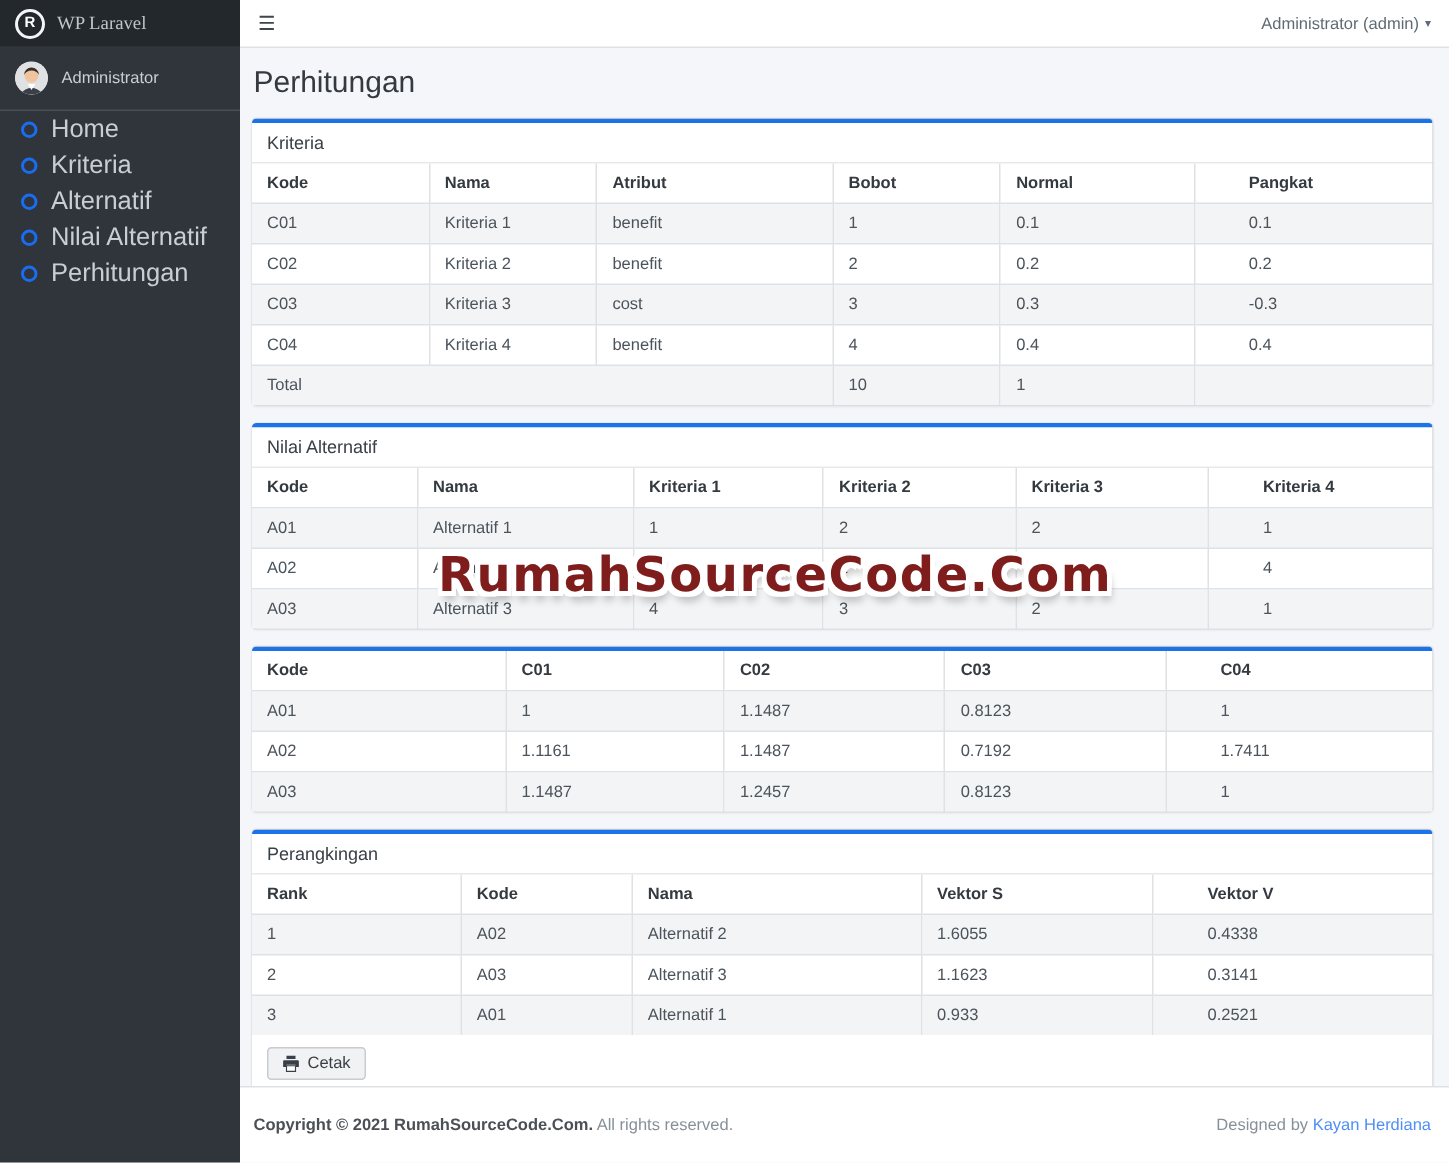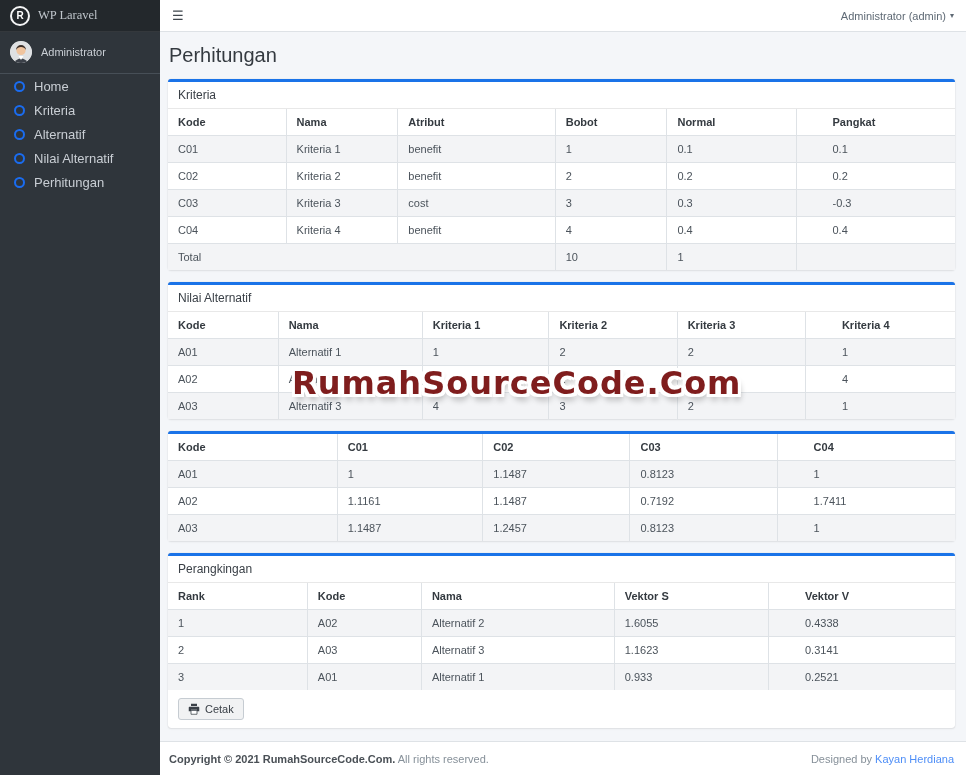--- a/index.html
+++ b/index.html
@@ -17,21 +17,21 @@
   .brand-title { color:#bfc5cb; font-size:12.5px;font-family:Liberation Serif, serif; }
   .user-panel { display:flex; align-items:center; padding:9px 10px 10px 10px;
     border-bottom:1px solid #474f57; cursor:pointer; margin-bottom:0; }
   .avatar { width:22px; height:22px; border-radius:50%; overflow:hidden; margin-right:9px;
     flex:0 0 auto; background:#d8dadc; }
   .user-name { color:#c9ced4; font-size:11px; }
   .nav-item { display:flex; align-items:center; height:24px; padding:0 10px 0 14px;
     cursor:pointer; }
   .nav-icon { width:11px; height:11px; border:2px solid #1a6cf0; border-radius:50%;
     margin-right:9px; flex:0 0 auto; }
-  .nav-label { color:#c9ced4; font-size:13px; white-space:nowrap; }
+  .nav-label { color:#c9ced4; font-size:17px; white-space:nowrap; }
 
   
   .topbar { position:absolute; left:160px; top:0; right:0; height:32px; background:#fff;
     border-bottom:1px solid #dee2e6; display:flex; align-items:center;
     justify-content:space-between; padding:0 12px; z-index:15; }
   .hamburger { font-size:13px; color:#3f464d; cursor:pointer; line-height:1; }
   .user-menu { font-size:11px; color:#5f6a75; cursor:pointer; display:flex;
     align-items:center; gap:4px; }
   .caret { font-size:8px; color:#5f6a75; }
 
@@ -78,21 +78,21 @@
 
   
   .watermark { position:absolute; left:132px; top:332px; z-index:10;
     font-family:"DejaVu Sans", sans-serif; font-weight:bold; font-size:32px;
     letter-spacing:1px; color:#7f1d1d; pointer-events:none; white-space:nowrap;
     text-shadow:-3px -3px 0 #fff, 3px -3px 0 #fff, -3px 3px 0 #fff, 3px 3px 0 #fff,
       0 -3px 0 #fff, 0 3px 0 #fff, -3px 0 0 #fff, 3px 0 0 #fff,
       2px 6px 6px rgba(0,0,0,.3); }
 
   
-  .footer { position:absolute; left:160px; right:0; bottom:0; height:34px; background:#fff;
+  .footer { position:absolute; left:160px; right:0; bottom:0; height:51px; background:#fff;
     border-top:1px solid #dee2e6; display:flex; align-items:center;
     justify-content:space-between; padding:0 12px 0 9px; font-size:11px; color:#869099; }
   .footer b { color:#4a5056; }
   .footer a { color:#4e8ef7; text-decoration:none; cursor:pointer;text-align:center; }
 </style>
 </head>
 <body>
 
 <aside class="sidebar">
   <div class="brand">

